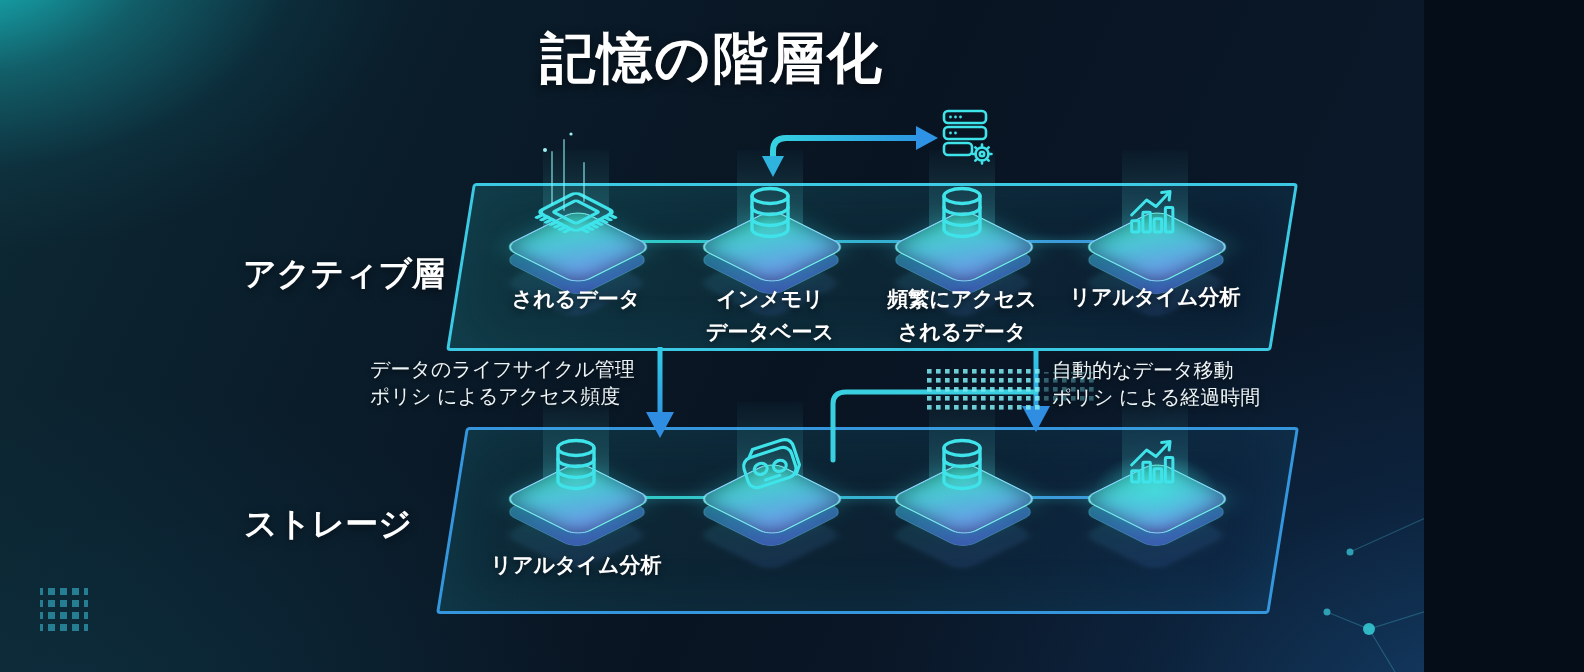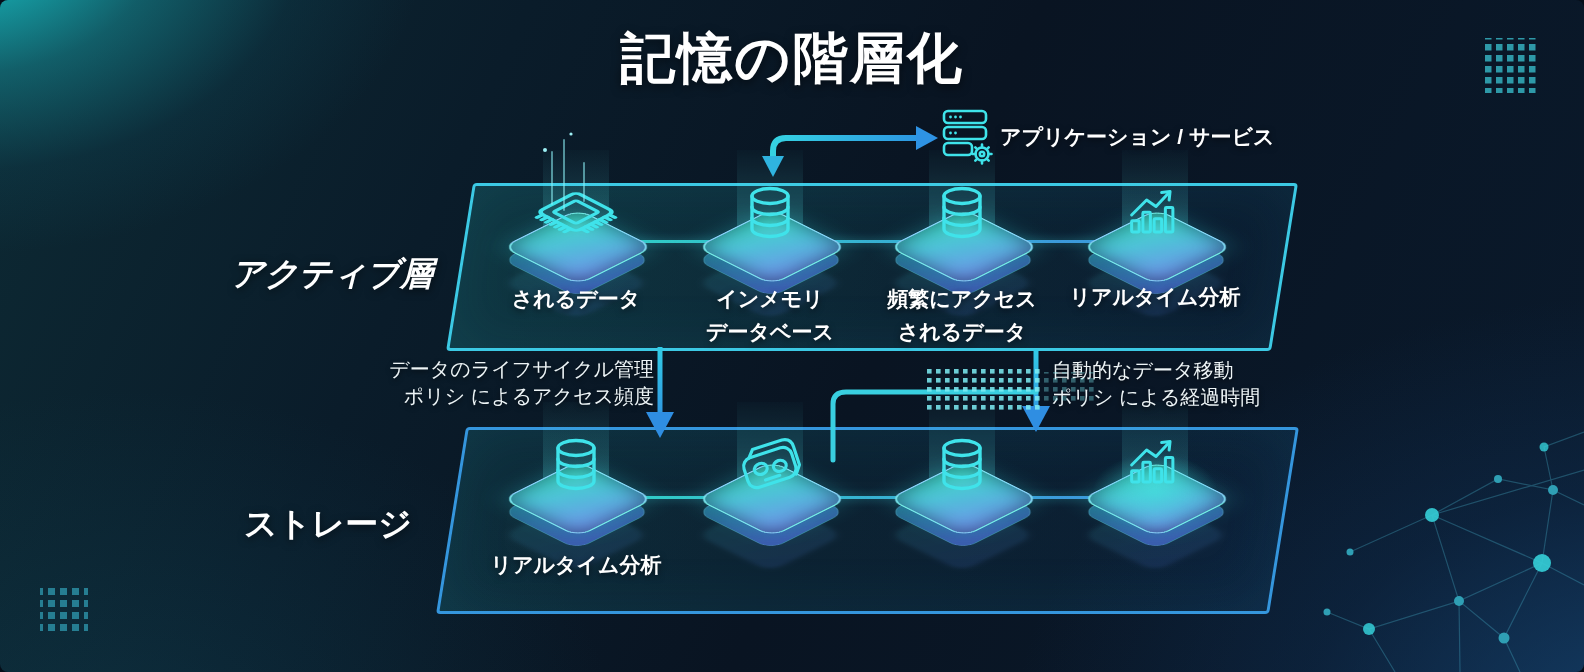--- a/index.html
+++ b/index.html
@@ -1,22 +1,22 @@
 <!DOCTYPE html>
 <html><head>
 <meta charset="utf-8">
 <style>
   html,body{margin:0;padding:0;background:#050d18;}
-  .canvas{position:relative;width:1584px;height:672px;overflow:hidden;
+  .canvas{position:relative;width:1424px;height:672px;overflow:hidden;
     font-family:"Liberation Sans","DejaVu Sans",sans-serif;color:#fff;
     background:
       radial-gradient(620px 420px at -40px -60px, rgba(25,214,218,0.95) 0%, rgba(24,160,170,0.45) 32%, rgba(16,90,110,0.18) 55%, rgba(10,30,45,0) 75%),
       radial-gradient(900px 600px at 105% 108%, rgba(28,90,150,0.55) 0%, rgba(18,56,100,0.30) 40%, rgba(10,25,45,0) 72%),
       radial-gradient(700px 500px at 8% 110%, rgba(20,90,110,0.25) 0%, rgba(10,25,40,0) 70%),
-      linear-gradient(115deg,#0d2a34 0%,#0a1c2a 28%,#091422 55%,#0a1a2c 100%); border-radius: 8px;}
+      linear-gradient(115deg,#0d2a34 0%,#0a1c2a 28%,#091422 55%,#0a1a2c 100%);}
   .abs{position:absolute;}
   svg{display:block;}
   
   .title{left:0;top:22px;width:100%;text-align:center;font-size:55px;font-weight:700;
     letter-spacing:2px;text-shadow:0 3px 10px rgba(0,0,0,.55);}
   .tier-label{width:320px;text-align:center;font-size:33px;font-weight:700;
     text-shadow:0 2px 8px rgba(0,0,0,.6);}
   
   .band{border-radius:4px;transform-origin:top left;transform:skewX(-9.1deg);
     box-shadow:inset 0 0 60px rgba(40,170,200,.10);}
@@ -42,21 +42,21 @@
   .slab-ref{transform:translateY(38px) rotateX(60deg) rotateZ(45deg);
     background:linear-gradient(115deg,#2aa6a0,#4a6fd0);opacity:.16;filter:blur(3px);}
   .node-icon{position:absolute;}
   .podium-glow{position:absolute;left:33px;top:52px;width:124px;height:76px;
     background:radial-gradient(ellipse at center,rgba(64,232,224,0.55) 0%,rgba(64,232,224,0.18) 45%,rgba(64,232,224,0) 72%);}
   .node-label{position:absolute;width:240px;text-align:center;font-size:21px;font-weight:700;
     line-height:33px;white-space:pre-line;text-shadow:0 2px 6px rgba(0,0,0,.6);}
   
   .annotation{position:absolute;font-size:20px;line-height:27px;white-space:pre-line;
     color:#eef5f7;text-shadow:0 2px 5px rgba(0,0,0,.6);}
-  .annotation-left{left:370px;top:356px;width:284px;text-align:right;}
+  .annotation-left{left:370px;top:356px;width:284px;text-align:left;}
   .annotation-right{left:1052px;top:357px;width:280px;text-align:left;}
   
   .app-label{left:1000px;top:123px;font-size:21px;font-weight:700;text-shadow:0 2px 6px rgba(0,0,0,.6);}
   .overlay{left:0;top:0;pointer-events:none;}
   .z1{z-index:1}.z2{z-index:2}.z3{z-index:3}.z4{z-index:4}.z6{z-index:6}.z8{z-index:8}
 </style>
 </head>
 <body>
 
 <div class="canvas">
@@ -87,21 +87,21 @@
         <circle cx="1544" cy="447" r="4.5" fill="#35cfd8" opacity=".8"></circle>
       </g>
     </g>
   </svg>
 
   <div class="abs title z6">記憶の階層化</div>
 
   <div class="abs band band-active z2"></div>
   <div class="abs band band-archive z2"></div>
 
-  <div class="abs tier-label z6" style="left:172px;top:252px;font-style:italic;">アクティブ層</div>
+  <div class="abs tier-label z6" style="left:184px;top:252px;">アクティブ層</div>
   <div class="abs tier-label z6" style="left:168px;top:502px;">ストレージ</div>
 
   <div class="abs connector z3" style="left:576px;top:240px;width:585px;"></div>
   <div class="abs connector z3" style="left:576px;top:496px;width:585px;"></div>
 
   <div class="abs node z4" style="left:481px;top:150px;">
     <div class="beam"></div>
     <div class="slab slab-ref"></div>
     <div class="slab slab-mid"></div>
     <div class="slab slab-top"></div>
@@ -249,21 +249,20 @@
           <circle cx="14.5" cy="9" r="1.4"></circle>
           <circle cx="19.5" cy="9" r="1.4"></circle>
         <circle cx="9.5" cy="25" r="1.4"></circle>
           <circle cx="14.5" cy="25" r="1.4"></circle>
       </g>
       <circle cx="41" cy="46" r="6.5"></circle>
       <circle cx="41" cy="46" r="2.2"></circle>
       <path d="M41,36.5 v3 M41,52.5 v3 M31.5,46 h3 M47.5,46 h3 M34.3,39.3 l2.1,2.1 M45.6,50.6 l2.1,2.1 M47.7,39.3 l-2.1,2.1 M36.4,50.6 l-2.1,2.1"></path>
     </g>
   </svg>
-  <div class="abs app-label z6">アプリケーション / サービス</div>
 
   <svg class="abs overlay z8" width="1584" height="672">
     <defs>
       <linearGradient id="gradH" x1="773" y1="0" x2="938" y2="0" gradientUnits="userSpaceOnUse">
         <stop offset="0" stop-color="#35d2e2"></stop>
           <stop offset="1" stop-color="#2b8ee2"></stop>
       </linearGradient>
       <linearGradient id="gradV" x1="0" y1="347" x2="0" y2="438" gradientUnits="userSpaceOnUse">
         <stop offset="0" stop-color="#32cde6"></stop>
           <stop offset="1" stop-color="#2f86e0"></stop>

